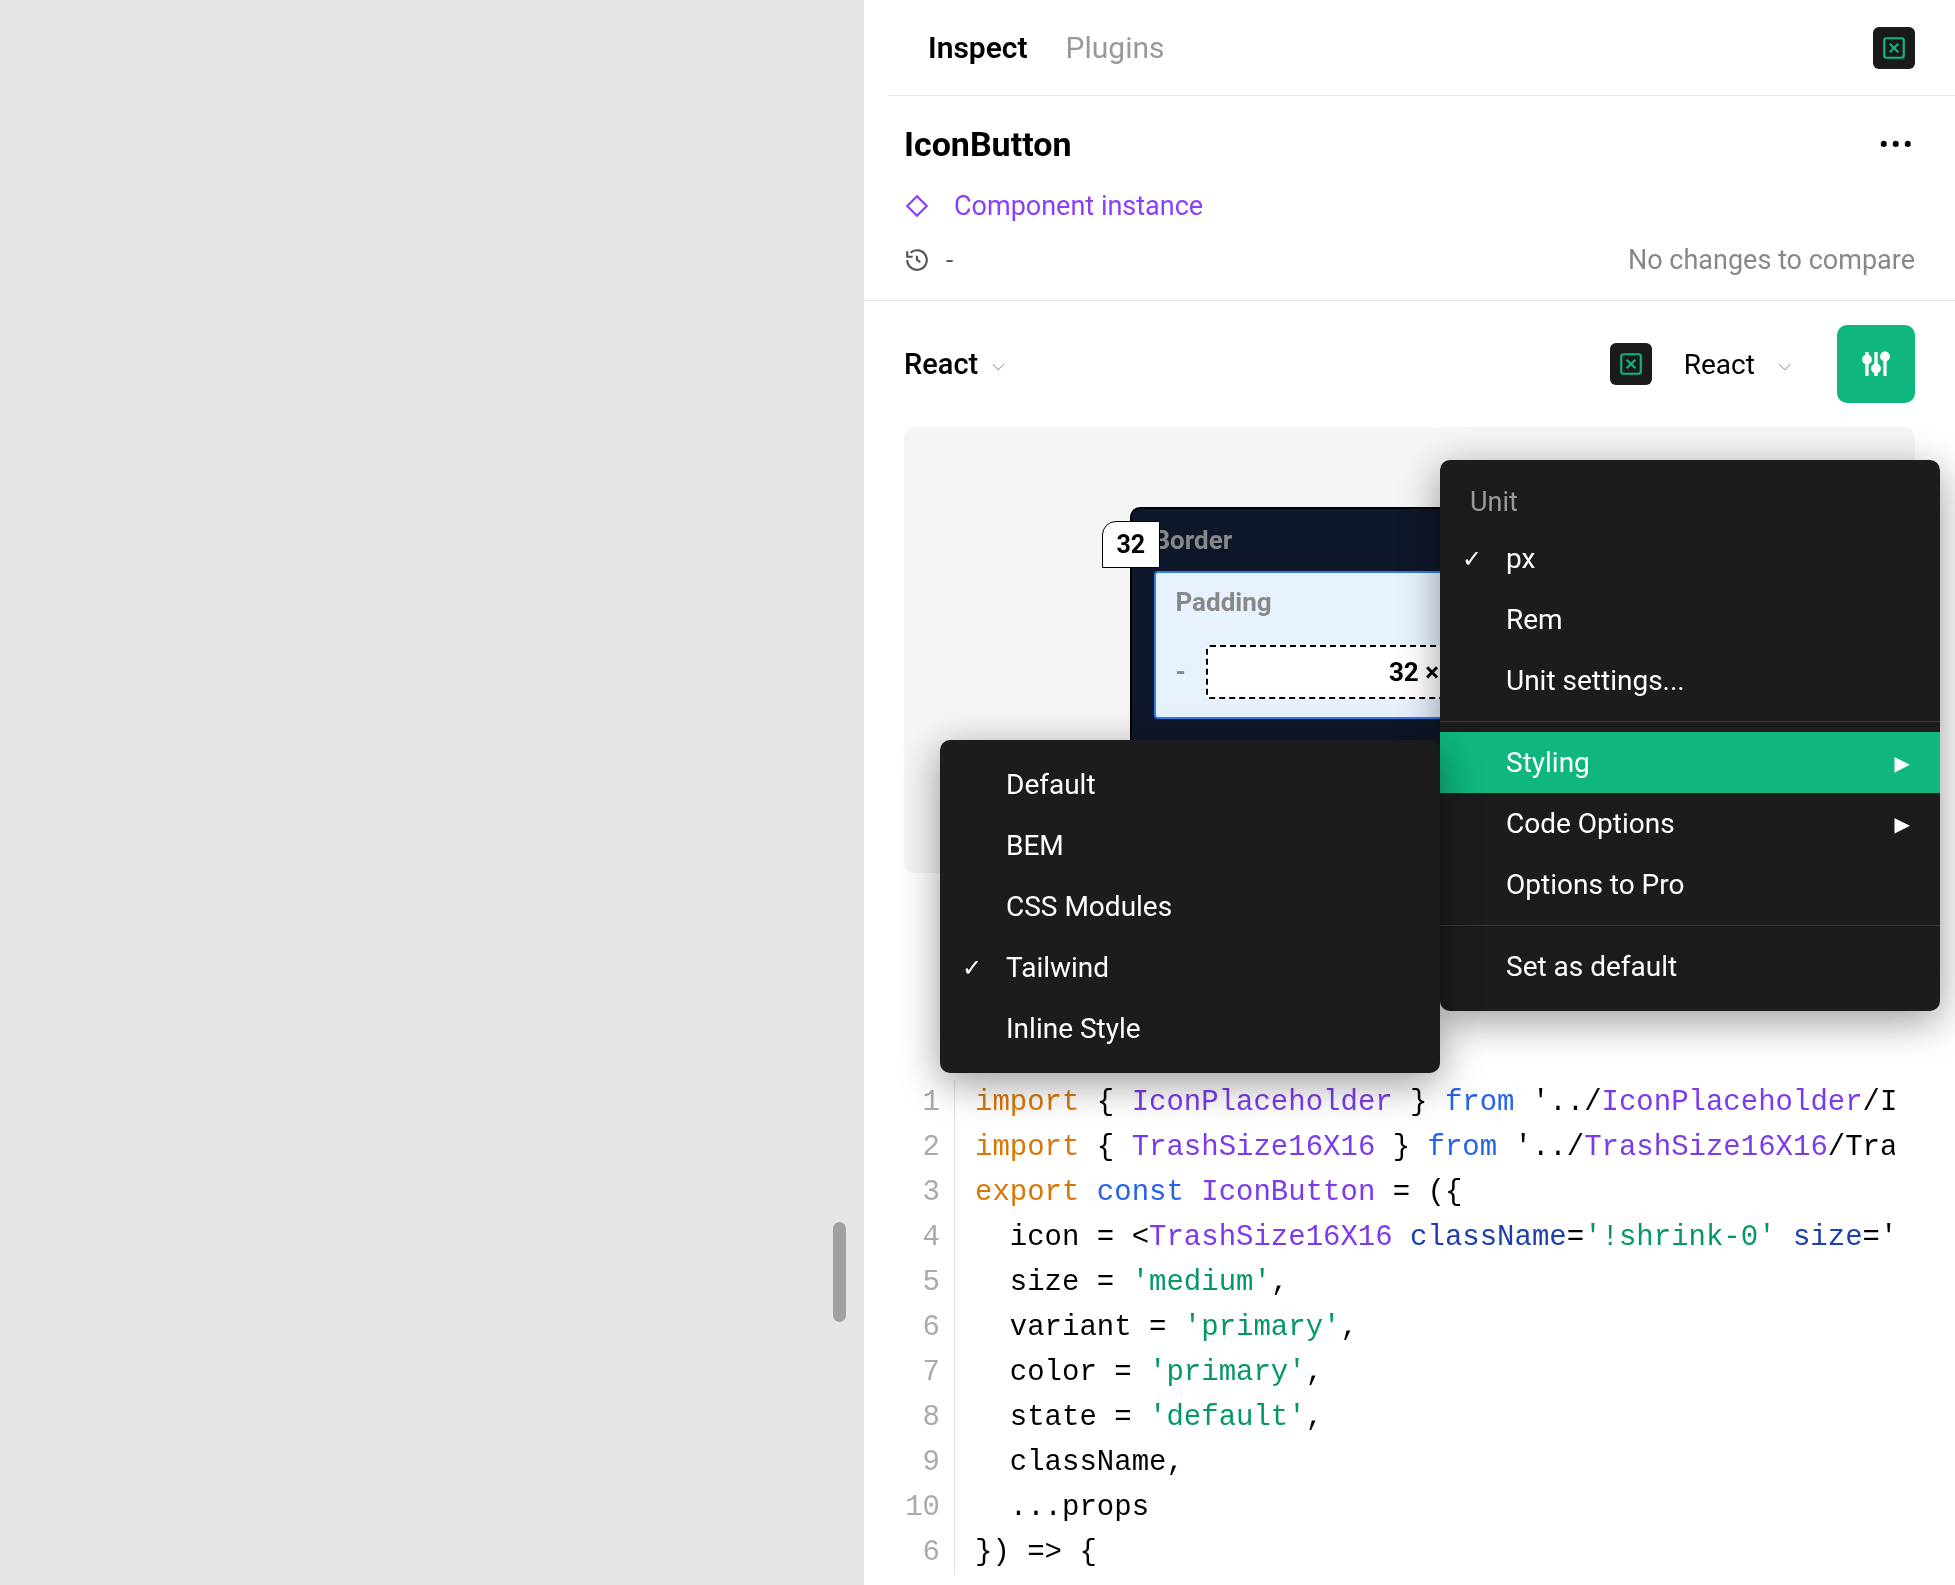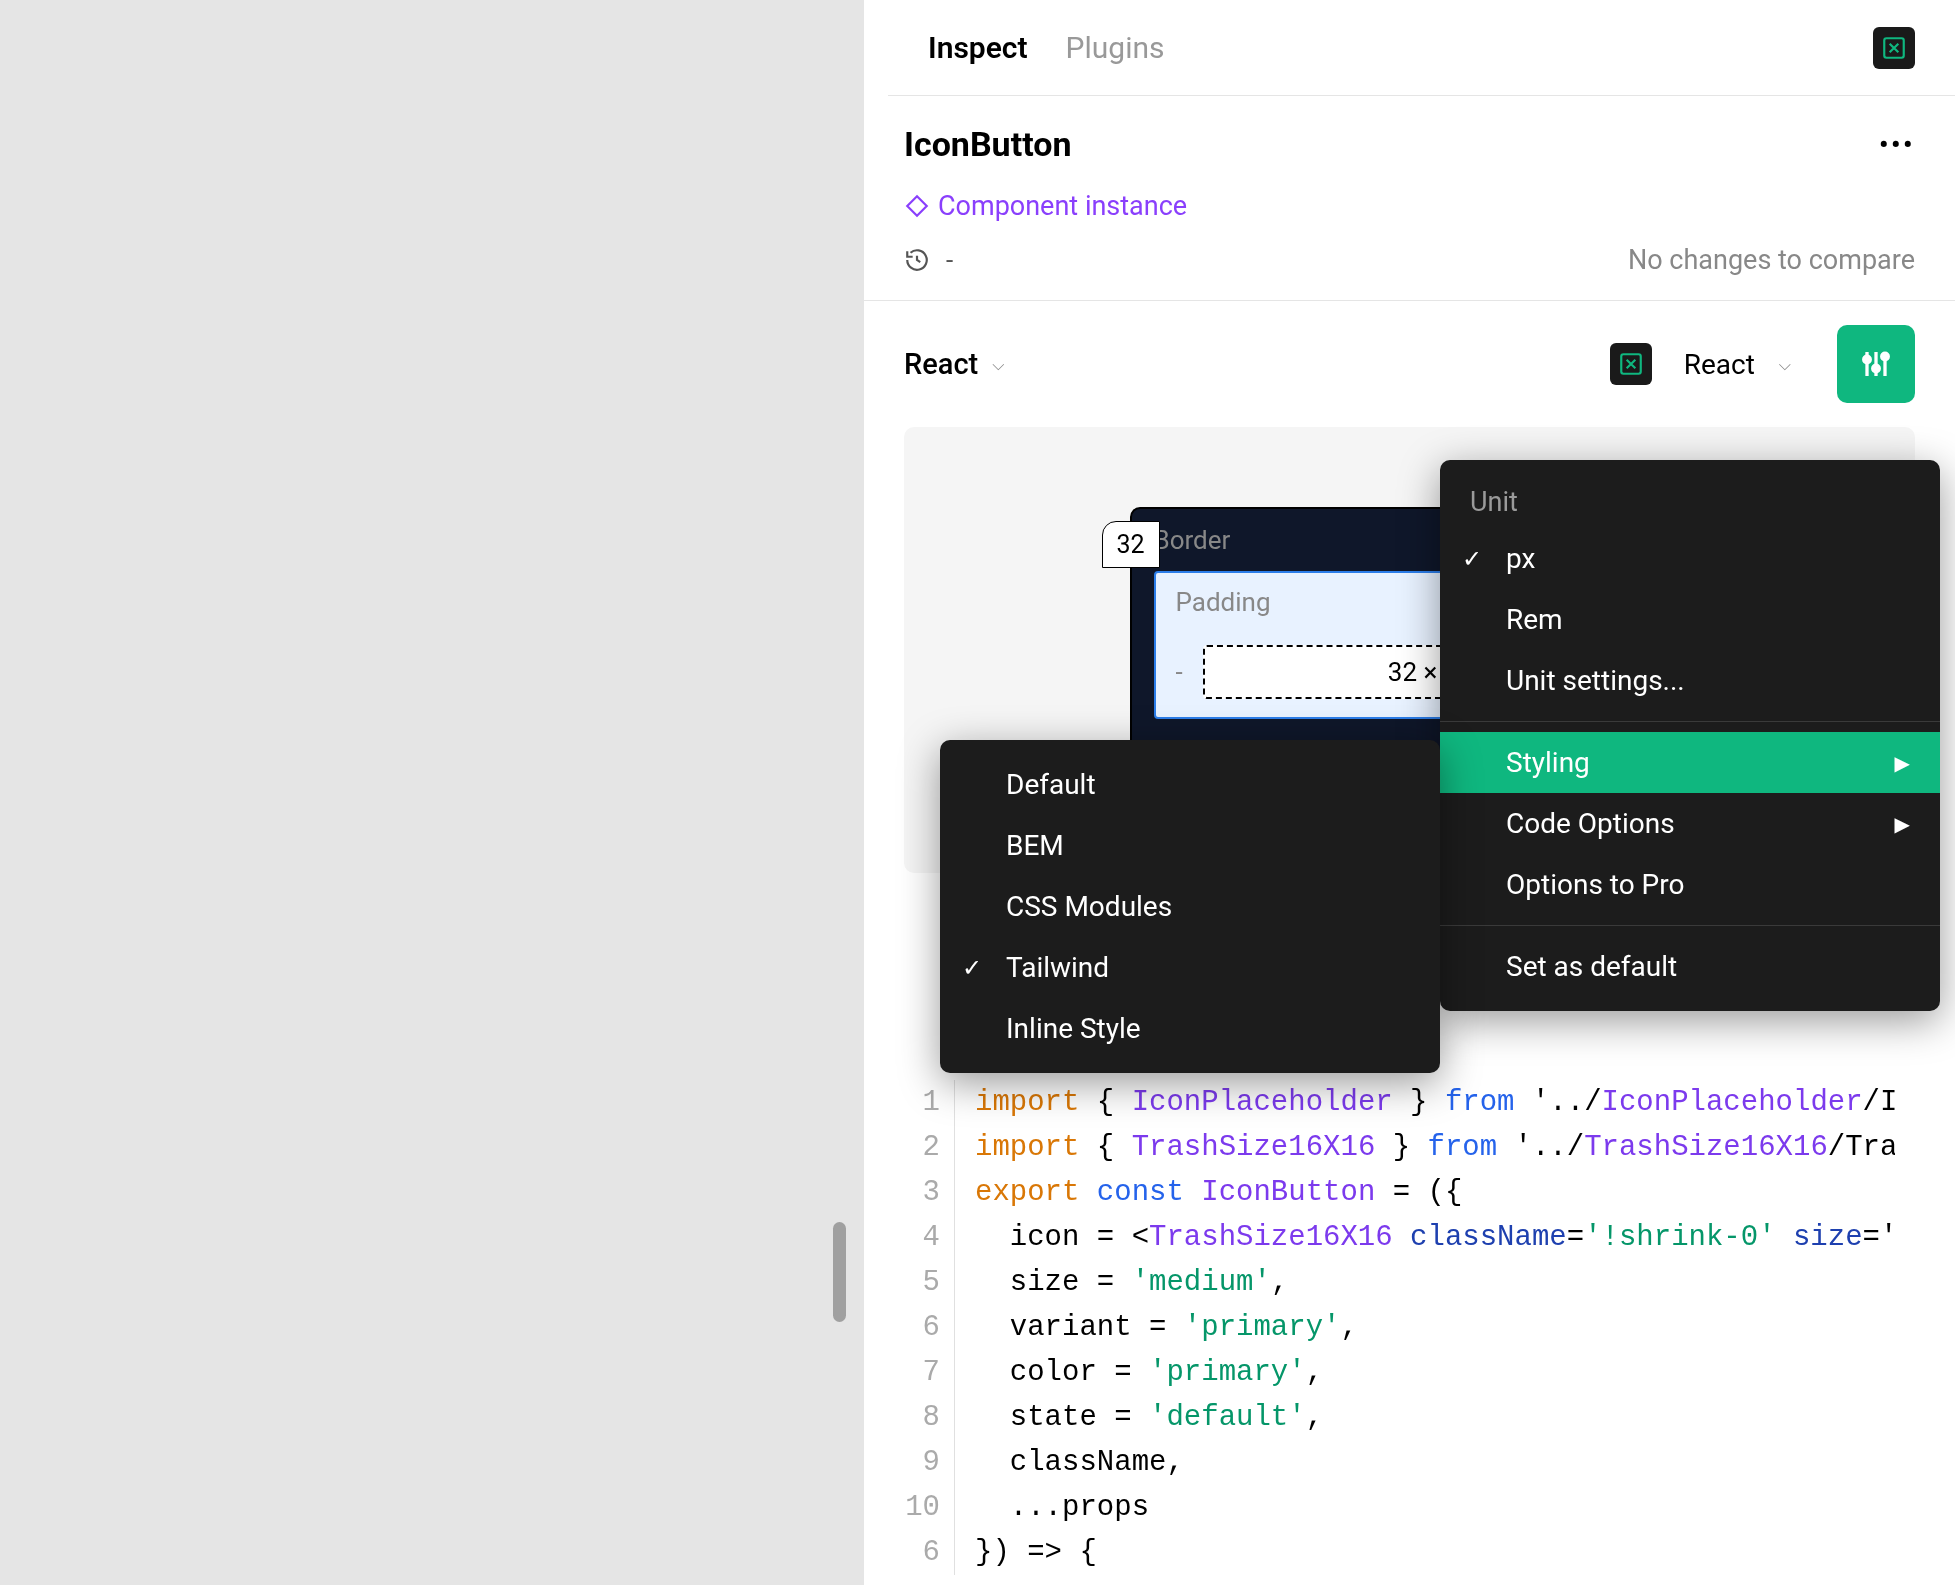--- a/index.html
+++ b/index.html
@@ -71,21 +71,21 @@
   }
   .comp-title {
     font-size: 34px;
     font-weight: 700;
     color: #000;
   }
   .more-dots { font-size: 30px; cursor: pointer; letter-spacing: 2px; }
   .instance-row {
     display: flex;
     align-items: center;
-    gap: 8px;
+    gap: 24px;
     margin-top: 26px;
     color: #8a3ffc;
     font-size: 27px;
   }
   .instance-row svg { width: 26px; height: 26px; }
   .history-row {
     display: flex;
     align-items: center;
     gap: 16px;
     margin-top: 22px;
@@ -125,20 +125,21 @@
     margin: 0 40px;
     background: #f5f5f5;
     border-radius: 10px;
     padding: 80px 60px 90px 60px;
     position: relative;
   }
   .bm-outer {
     position: relative;
     margin: 0 auto;
     width: 560px;
+    font-weight: bold;
   }
   .bm-size-label {
     position: absolute;
     left: -28px;
     top: 14px;
     background: #fff;
     border: 1px solid #000;
     border-radius: 14px 0 0 0;
     padding: 8px 14px;
     font-size: 25px;

